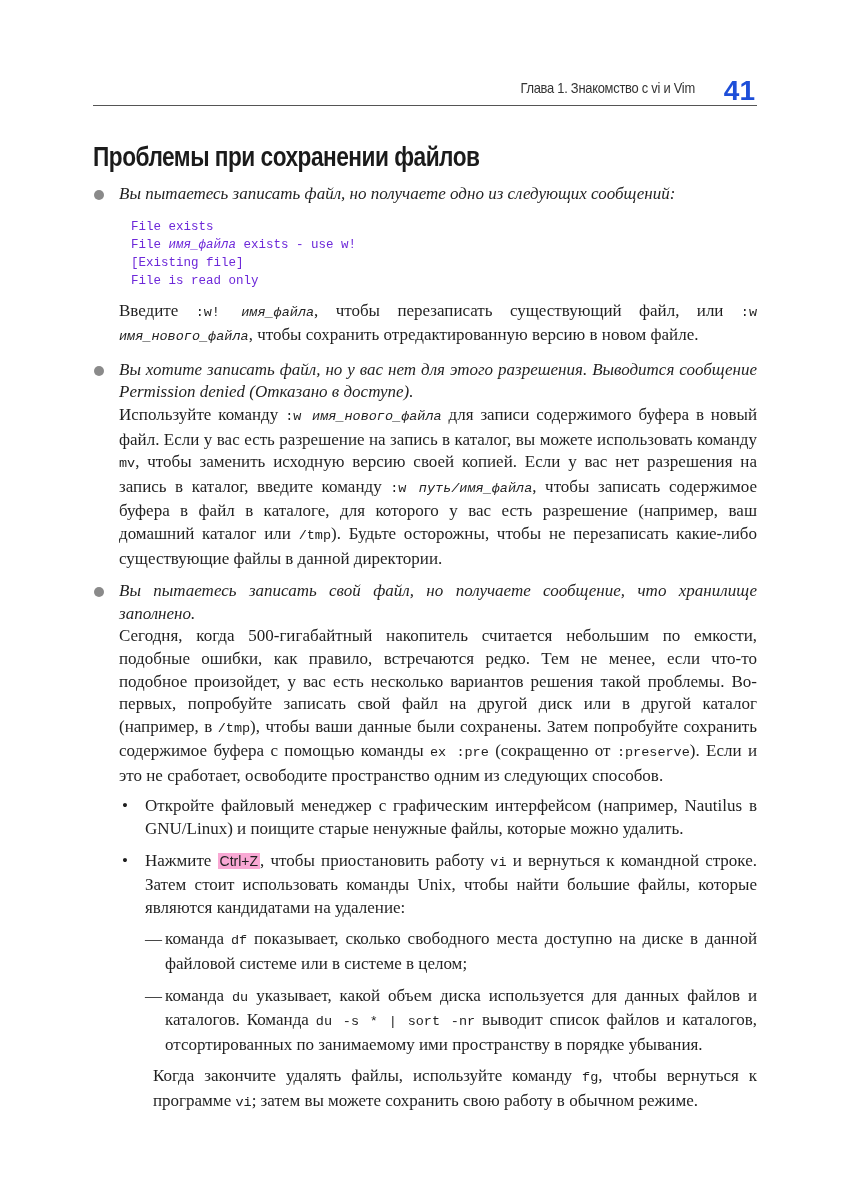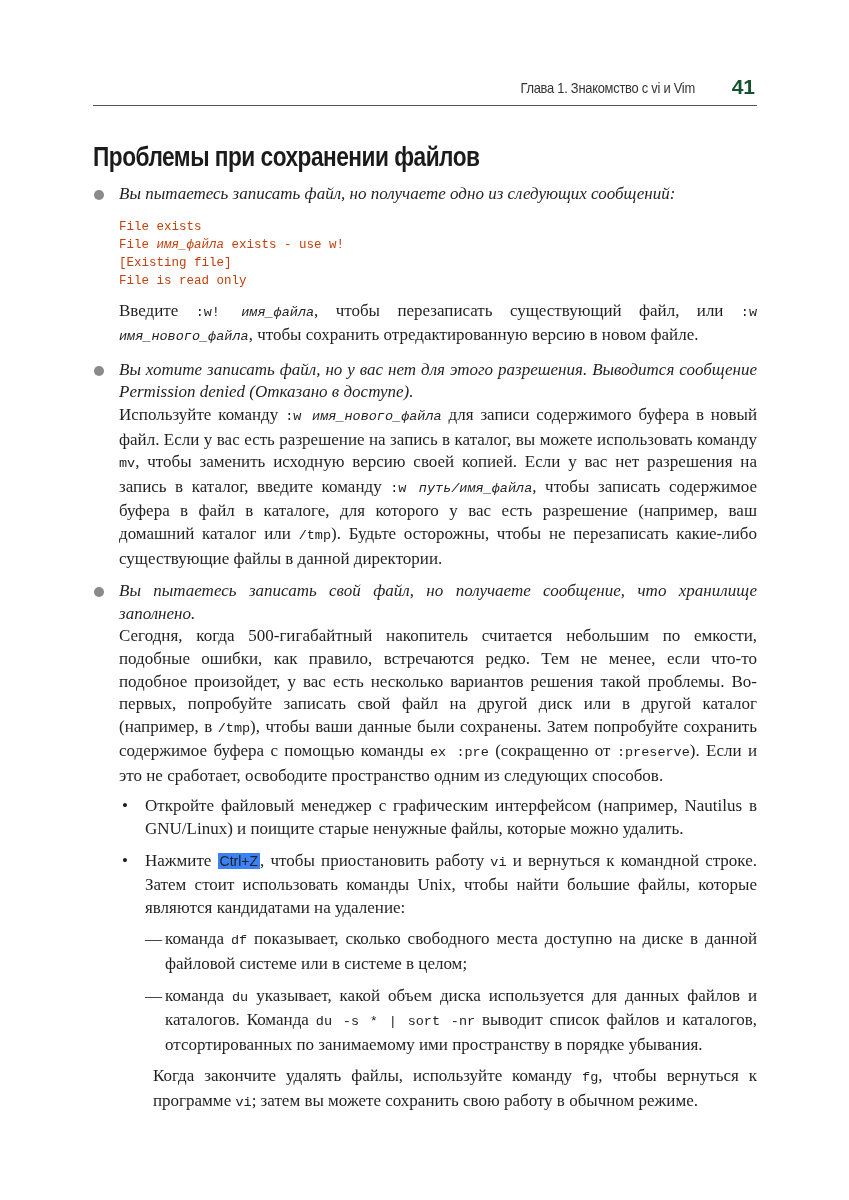--- a/index.html
+++ b/index.html
@@ -3,42 +3,42 @@
 <meta charset="utf-8">
 <style>
   html, body { margin: 0; padding: 0; background: #ffffff; }
   body { width: 849px; height: 1200px; position: relative; overflow: hidden; color: #1f1f1f;
          font-family: "Liberation Serif", "DejaVu Serif", serif; }
   .page { position: absolute; left: 93px; top: 0; width: 664px; }
   .running-head { position: absolute; top: 76px; left: 0; width: 664px; height: 28px; }
   .rh-text { position: absolute; right: 62px; top: 3px; font-family: "Liberation Sans", "DejaVu Sans", sans-serif;
              font-size: 15px; color: #333; letter-spacing: -0.3px; transform: scaleX(0.86); transform-origin: right center; }
   .rh-num { position: absolute; right: 2px; top: -1px; font-family: "Liberation Sans", "DejaVu Sans", sans-serif;
-            font-size: 21px; font-weight: bold; color: #14532d; }
+            font-size: 28px; font-weight: bold; color: #1d4ed8; }
   .rh-rule { position: absolute; left: 0; top: 105px; width: 664px; height: 1px; background: #555; }
   h1 { position: absolute; top: 142px; left: 0; margin: 0; font-family: "Liberation Sans", "DejaVu Sans", sans-serif;
        font-size: 27px; font-weight: bold; color: #1b1b1b; letter-spacing: -0.6px;
        transform: scaleX(0.84); transform-origin: left center; white-space: nowrap; }
   .content { position: absolute; top: 183px; left: 0; width: 664px; font-size: 17px; line-height: 22.6px; }
   .bullet-item { position: relative; padding-left: 26px; }
   .dot { position: absolute; left: 1px; top: 7px; width: 10px; height: 10px; border-radius: 50%; background: #8a8a8a; }
   .lead { font-style: italic; margin: 0; }
   .code-block { font-family: "Liberation Mono", "DejaVu Sans Mono", monospace; font-size: 12.5px; line-height: 18px;
-                margin: 12px 0 10px 0; white-space: pre; color: #c2410c; }
+                margin: 12px 0 10px 12px; white-space: pre; color: #6d28d9; }
   p { margin: 0; text-align: justify; }
   .para { margin-top: 0; }
   code { font-family: "Liberation Mono", "DejaVu Sans Mono", monospace; font-size: 13.5px; color: #222; }
   code.it { font-style: italic; }
   .gap { height: 10px; }
   .sub-list { margin-top: 8px; }
   .sub-item { position: relative; padding-left: 26px; margin-bottom: 9px; }
   .sub-dot { position: absolute; left: 3px; top: 0; }
   .dash-item { position: relative; padding-left: 20px; margin-left: 26px; margin-bottom: 9px; }
   .dash { position: absolute; left: 0; top: 0; }
-  .kbd { background: #3b82f6; font-family: "Liberation Sans", "DejaVu Sans", sans-serif; font-size: 14px; padding: 0 2px; }
+  .kbd { background: #f9a8d4; font-family: "Liberation Sans", "DejaVu Sans", sans-serif; font-size: 14px; padding: 0 2px; }
   .closing { margin-left: 34px; }
 </style>
 </head>
 <body>
 
 <div class="page">
   <div class="running-head">
     <span class="rh-text">Глава 1. Знакомство с vi и Vim</span>
     <span class="rh-num">41</span>
   </div>

